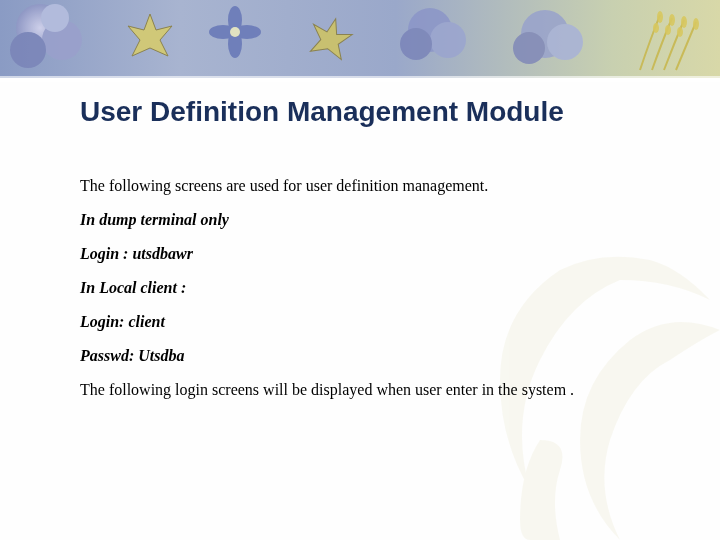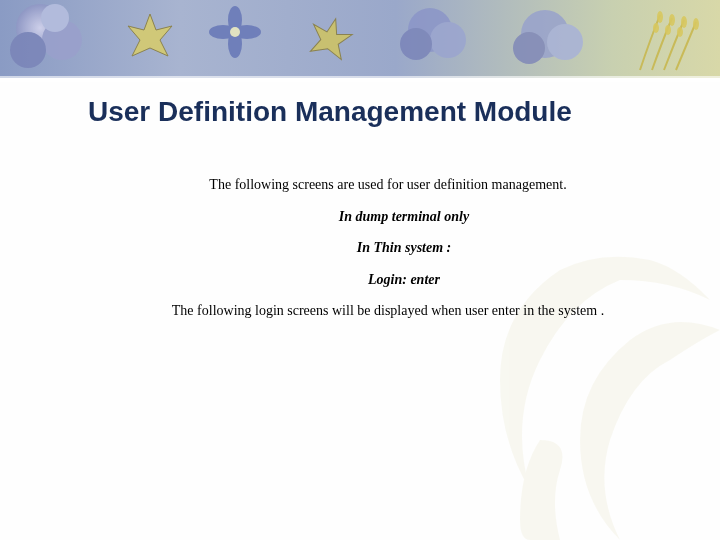--- a/index.html
+++ b/index.html
@@ -15,38 +15,37 @@
     position: absolute;
     top: 0;
     left: 0;
     width: 720px;
     height: 82px;
   }
   .banner svg { display: block; }
   .content {
     position: absolute;
     top: 96px;
-    left: 88px;
+    left: 80px;
     width: 600px;
   }
   .title {
     font-family: Arial, Helvetica, sans-serif;
     font-weight: bold;
     font-size: 28px;
     color: #1a2f5a;
     margin-bottom: 48px;
   }
   .body p {
-    font-size: 14px;
+    font-size: 16px;
     color: #000;
     line-height: 1.25;
     margin-bottom: 14px;
-    text-align: center;
   }
-  .body p.italic { font-style: italic; font-weight: bold; margin-left: 32px; }
+  .body p.italic { font-style: italic; font-weight: bold; }
   .watermark {
     position: absolute;
     right: 0;
     bottom: 0;
     width: 300px;
     height: 300px;
     pointer-events: none;
   }
 </style>
 </head>
@@ -132,17 +131,19 @@
     <path d="M120,200 Q100,230 100,280 Q100,300 110,300 L140,300 Q130,260 140,230 Q150,200 120,200 Z"></path>
   </g>
 </svg>
 </div>
 
 <div class="content">
   <h1 class="title">User Definition Management Module</h1>
   <div class="body">
     <p>The following screens are used for user definition management.</p>
     <p class="italic">In dump terminal only</p>
-    <p class="italic">In Thin system :</p>
-    <p class="italic">Login: enter</p>
+    <p class="italic">Login : utsdbawr</p>
+    <p class="italic">In Local client :</p>
+    <p class="italic">Login: client</p>
+    <p class="italic">Passwd: Utsdba</p>
     <p>The following login screens will be displayed when user enter in the system .</p>
   </div>
 </div>
 
 </body></html>

